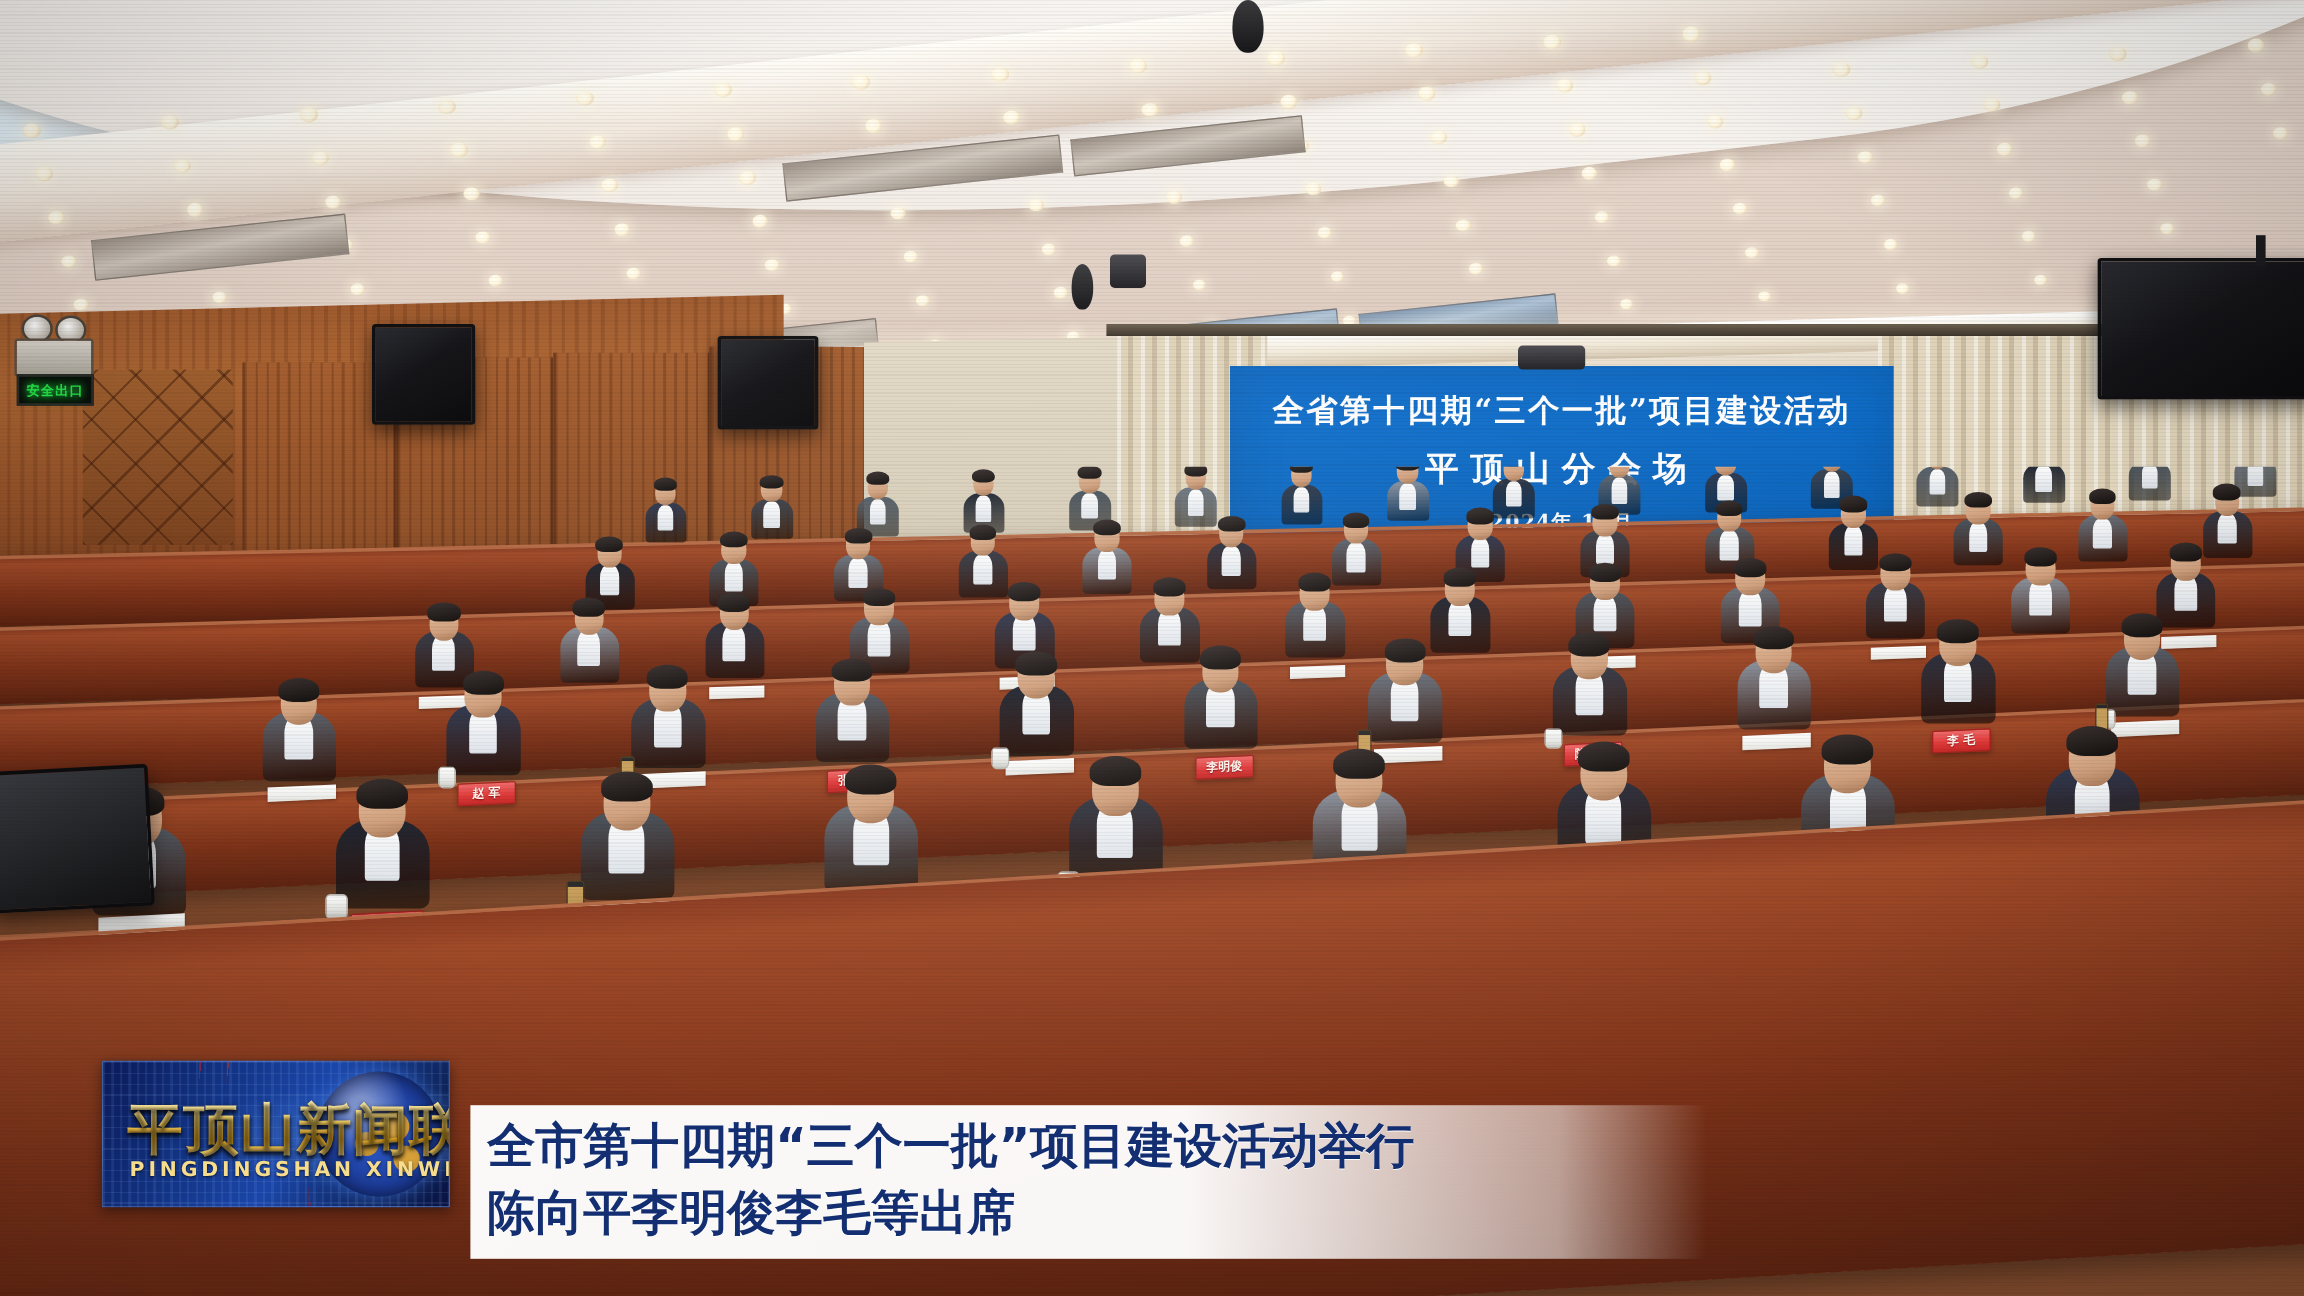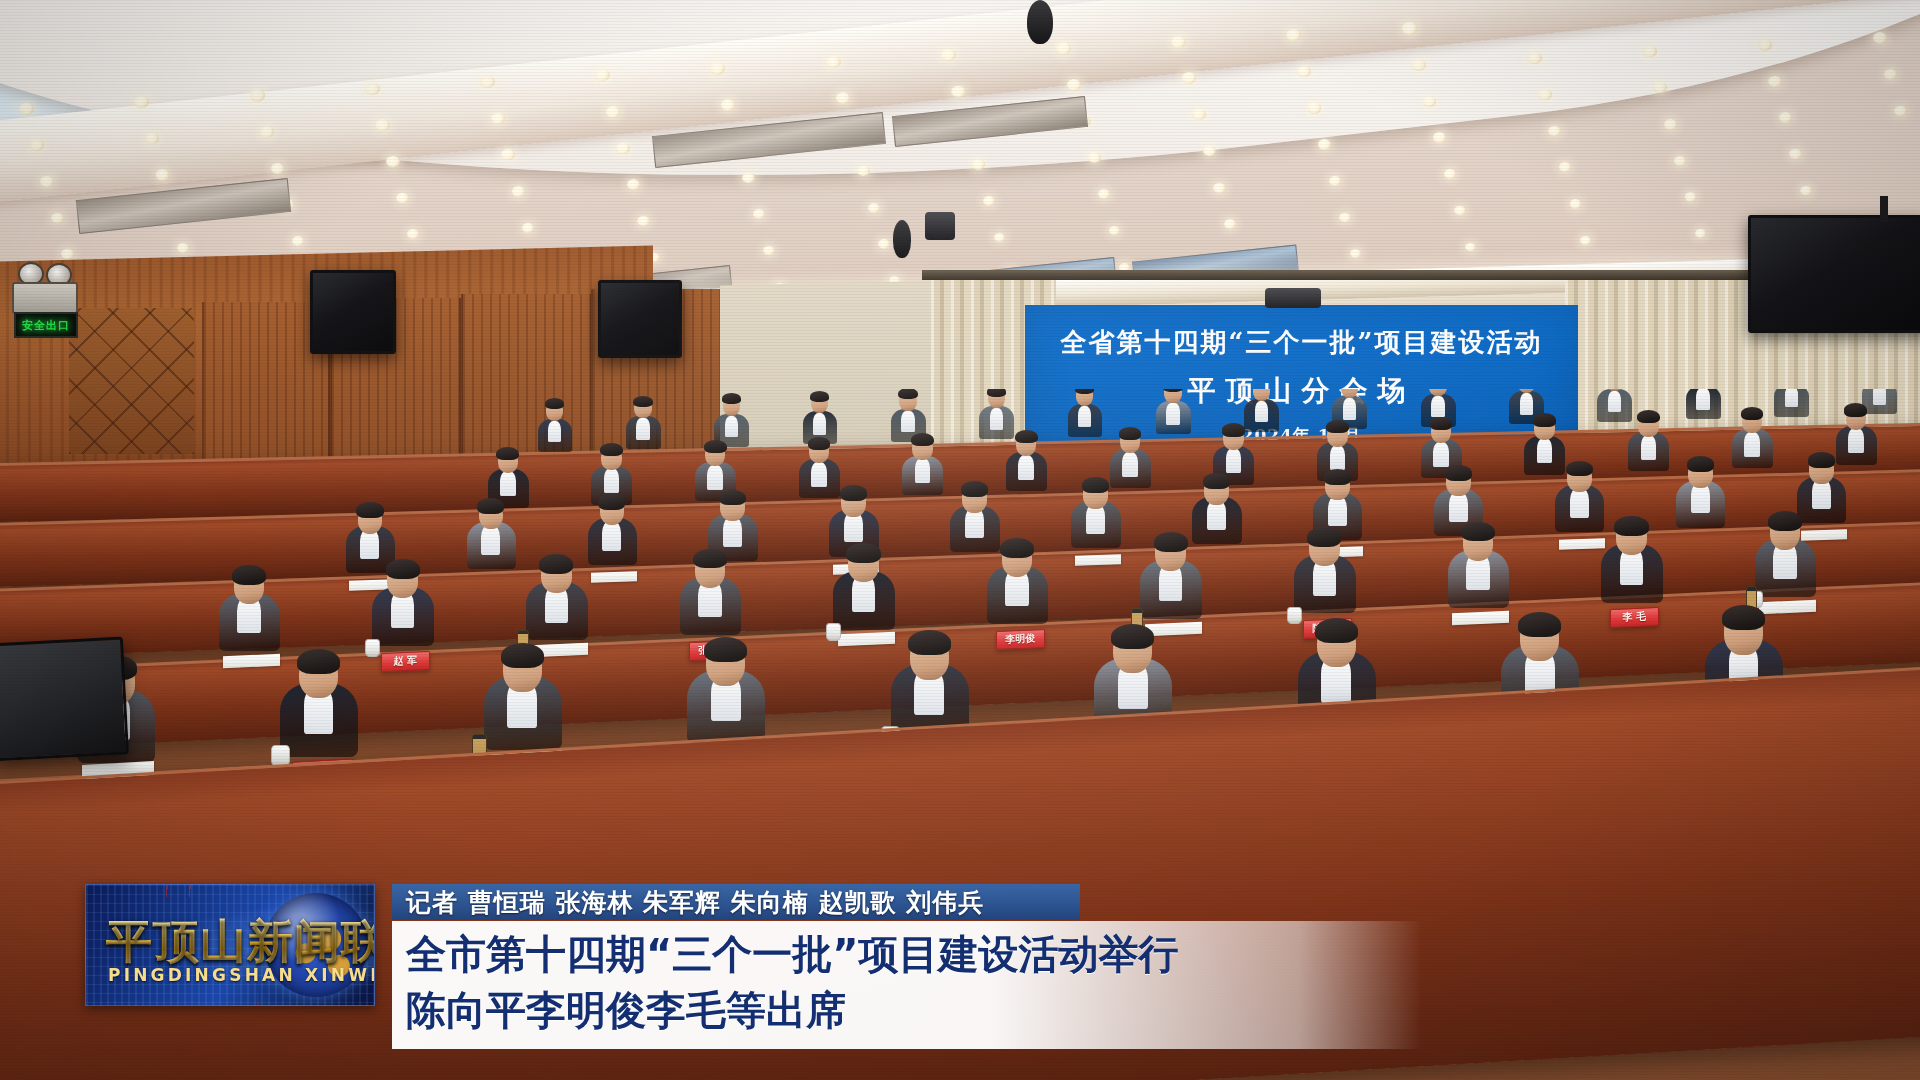--- a/index.html
+++ b/index.html
@@ -780,22 +780,19 @@
     <div class="scanline"></div>
   </div>
 
   <div class="lt-logo">
     <div class="lt-streaks"></div>
     <div class="lt-globe"></div>
     <div class="lt-cn">平顶山新闻联播</div>
     <div class="lt-py">PINGDINGSHAN XINWENLIANBO</div>
   </div>
 
-  <div class="lt-reporters">
-    <span>记者  曹恒瑞   张海林   朱军辉   朱向楠   赵凯歌   刘伟兵</span>
-  </div>
 
   <div class="lt-head">
     <div class="lt-head-l l1">全市第十四期“三个一批”项目建设活动举行</div>
     <div class="lt-head-l l2">陈向平李明俊李毛等出席</div>
   </div>
 
 </div>
 
 </body></html>

